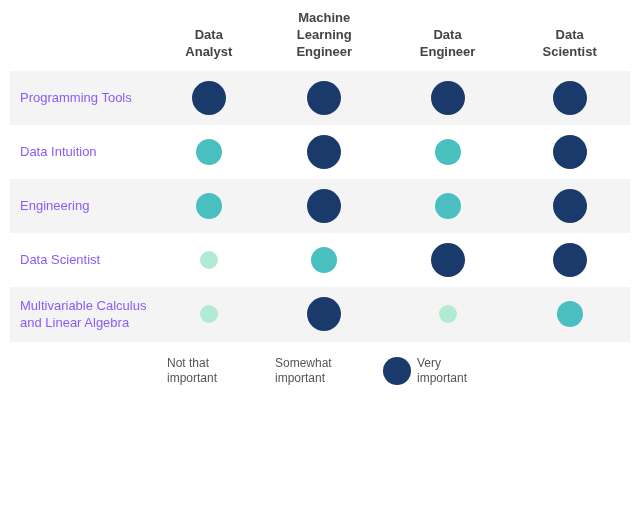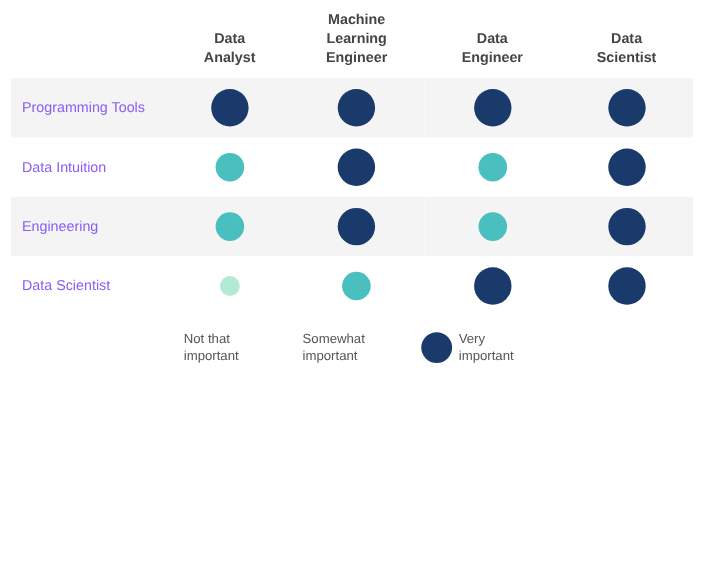--- a/index.html
+++ b/index.html
@@ -138,20 +138,27 @@
           <td><span class="dot dot-somewhat"></span></td>
           <td><span class="dot dot-very"></span></td>
         </tr>
         <tr>
           <td>Data Scientist</td>
           <td><span class="dot dot-not"></span></td>
           <td><span class="dot dot-somewhat"></span></td>
           <td><span class="dot dot-very"></span></td>
           <td><span class="dot dot-very"></span></td>
         </tr>
+        <tr>
+          <td>Multivariable Calculus and Linear Algebra</td>
+          <td><span class="dot dot-not"></span></td>
+          <td><span class="dot dot-very"></span></td>
+          <td><span class="dot dot-not"></span></td>
+          <td><span class="dot dot-somewhat"></span></td>
+        </tr>
       </tbody>
   </table>
 </div>
 
 <div class="legend">
   <div class="legend-item">
 
     <span>Not that important</span>
   </div>
   <div class="legend-item">

